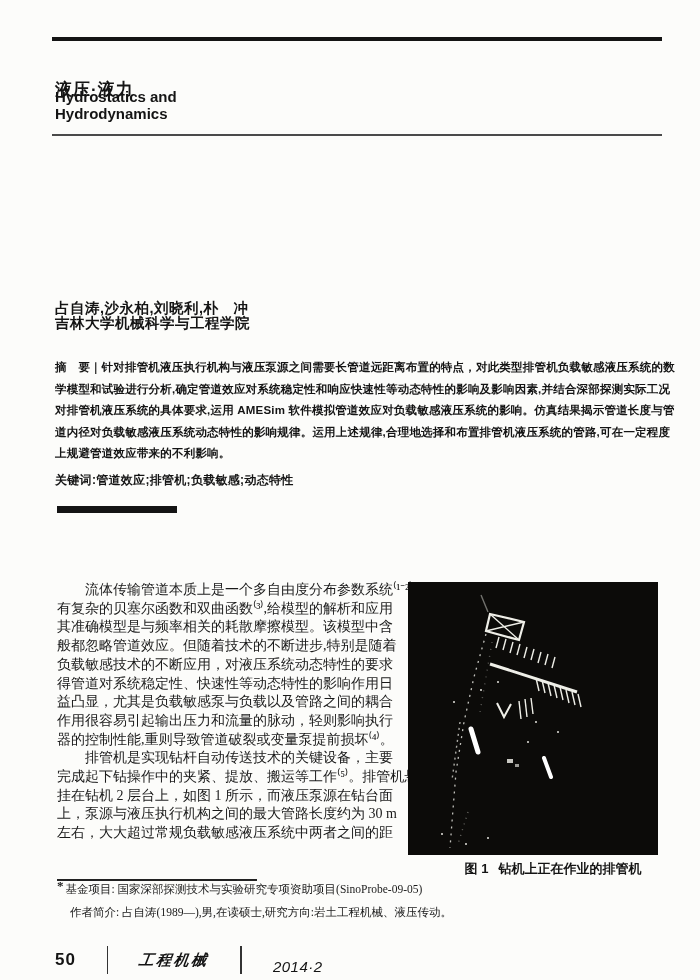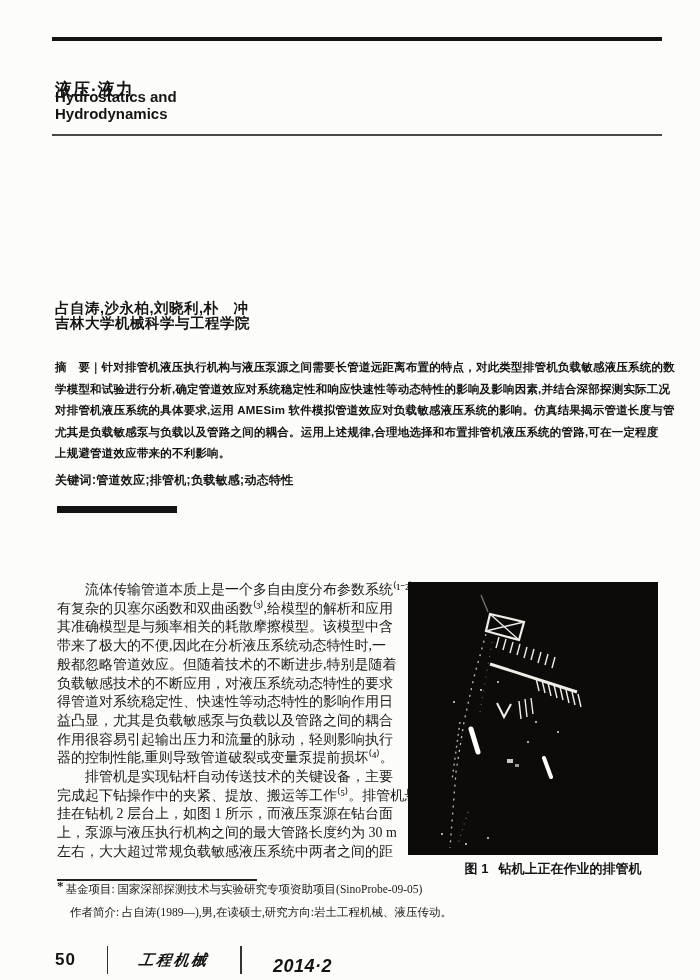--- a/index.html
+++ b/index.html
@@ -51,21 +51,21 @@
   .footnote-rule{position:absolute;left:57px;top:879px;width:200px;height:1.5px;background:#222;}
   .footnote{position:absolute;left:57px;top:874px;width:420px;font-family:"Liberation Serif", serif;font-size:11.5px;line-height:23px;color:#1a1a1a;}
   .fn-marker{font-size:13px;vertical-align:3px;margin-right:2px;font-weight:bold;}
   .fn-line2{padding-left:13px;}
 
   
   .page-footer{position:absolute;left:55px;top:944px;display:flex;align-items:center;height:32px;gap:20px;}
   .page-num{font-size:17px;font-weight:900;letter-spacing:1px;}
   .footer-divider{width:1.5px;height:28px;background:#333;margin:0 11px;}
   .journal-logo{font-family:"Liberation Serif", serif;font-style:italic;font-weight:bold;font-size:15px;letter-spacing:2.5px;transform:skewX(-8deg);}
-  .issue{font-size:18px;font-weight:700;font-style:italic;letter-spacing:.5px;margin-top:12px;}
+  .issue{font-size:15px;font-weight:400;font-style:italic;letter-spacing:.5px;margin-top:12px;}
 </style>
 </head>
 <body>
 
 <div class="page">
 
   <div class="top-bar"></div>
   <div class="section-cn">液压·液力</div>
   <div class="section-en">
     <div>Hydrostatics and</div>
@@ -74,32 +74,31 @@
   <div class="thin-rule"></div>
 
   <div class="authors">占自涛,沙永柏,刘晓利,朴　冲</div>
   <div class="affiliation">吉林大学机械科学与工程学院</div>
 
   <div class="abstract">
 
   <div class="abs-line">摘　要｜针对排管机液压执行机构与液压泵源之间需要长管道远距离布置的特点，对此类型排管机负载敏感液压系统的数</div>
       <div class="abs-line">学模型和试验进行分析,确定管道效应对系统稳定性和响应快速性等动态特性的影响及影响因素,并结合深部探测实际工况</div>
       <div class="abs-line">对排管机液压系统的具体要求,运用 AMESim 软件模拟管道效应对负载敏感液压系统的影响。仿真结果揭示管道长度与管</div>
-      <div class="abs-line">尤其是负载敏感泵与负载以及管路之间的耦合。运用上述规律,合理地选择和布置排管机液压系统的管路,可在一定程度</div>
+      <div class="abs-line">道内径对负载敏感液压系统动态特性的影响规律。运用上述规律,合理地选择和布置排管机液压系统的管路,可在一定程度</div>
       <div class="abs-line">上规避管道效应带来的不利影响。</div>
     </div>
   <div class="keywords">关键词:管道效应;排管机;负载敏感;动态特性</div>
   <div class="black-bar"></div>
 
   <div class="body-left">
 
   <div class="body-line">　　流体传输管道本质上是一个多自由度分布参数系统⁽¹⁻²⁾,</div>
       <div class="body-line">有复杂的贝塞尔函数和双曲函数⁽³⁾,给模型的解析和应用</div>
       <div class="body-line">其准确模型是与频率相关的耗散摩擦模型。该模型中含</div>
-      <div class="body-line">带来了极大的不便,因此在分析液压系统动态特性时,一</div>
       <div class="body-line">般都忽略管道效应。但随着技术的不断进步,特别是随着</div>
       <div class="body-line">负载敏感技术的不断应用，对液压系统动态特性的要求</div>
       <div class="body-line">得管道对系统稳定性、快速性等动态特性的影响作用日</div>
       <div class="body-line">益凸显，尤其是负载敏感泵与负载以及管路之间的耦合</div>
       <div class="body-line">作用很容易引起输出压力和流量的脉动，轻则影响执行</div>
       <div class="body-line">器的控制性能,重则导致管道破裂或变量泵提前损坏⁽⁴⁾。</div>
       <div class="body-line">　　排管机是实现钻杆自动传送技术的关键设备，主要</div>
       <div class="body-line">完成起下钻操作中的夹紧、提放、搬运等工作⁽⁵⁾。排管机悬</div>
       <div class="body-line">挂在钻机 2 层台上，如图 1 所示，而液压泵源在钻台面</div>
       <div class="body-line">上，泵源与液压执行机构之间的最大管路长度约为 30 m</div>

